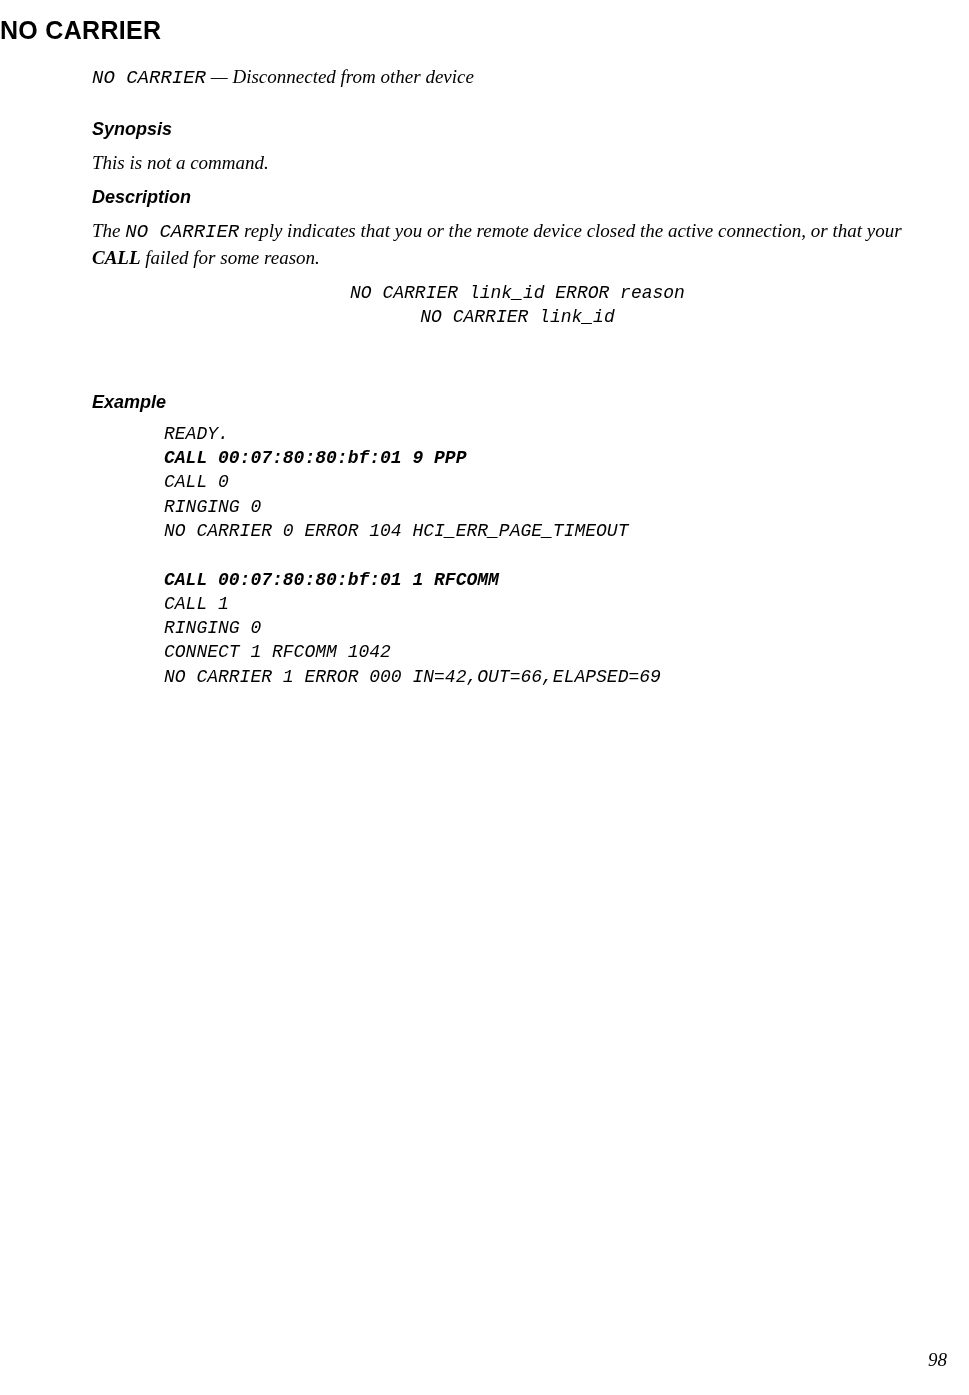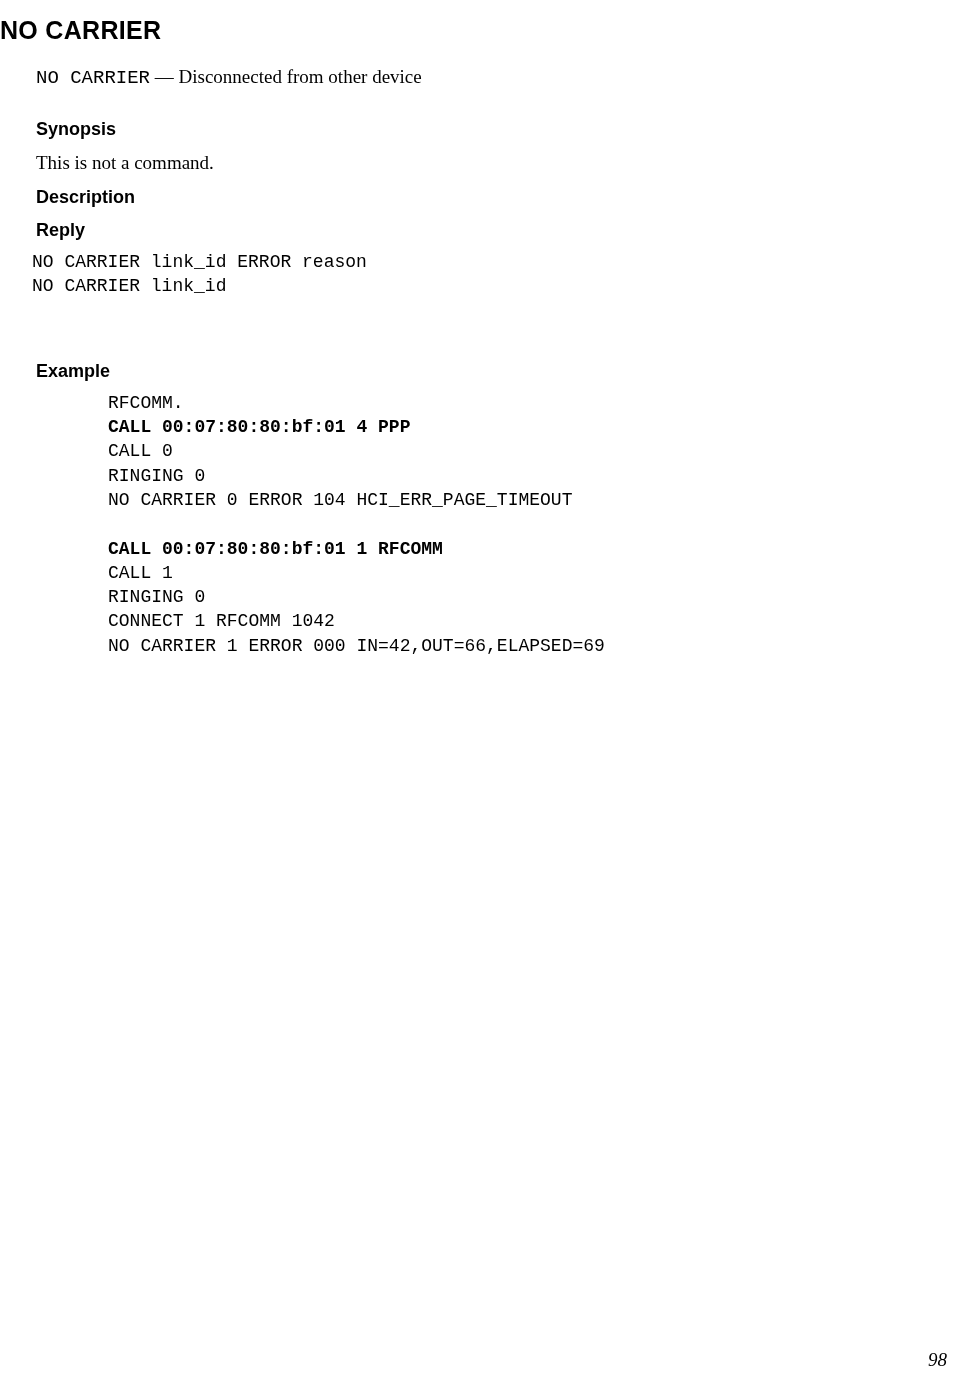--- a/index.html
+++ b/index.html
@@ -22,21 +22,22 @@
       padding: 14px 22px 0 0;
     }
     .title {
       font-family: Arial, Helvetica, sans-serif;
       font-weight: bold;
       font-size: 25px;
       margin-bottom: 16px;
       letter-spacing: 0.3px;
     }
     .content {
-      padding-left: 36px;
+      padding-left: 92px;
+      font-style: italic;
     }
     .purpose-line {
       margin-bottom: 26px;
     }
     .mono {
       font-family: "Courier New", Courier, monospace;
     }
     .section-heading {
       font-family: Arial, Helvetica, sans-serif;
       font-weight: bold;
@@ -49,20 +50,21 @@
     .section-gap {
       margin-top: 8px;
     }
     .reply-block {
       font-family: "Courier New", Courier, monospace;
       white-space: pre;
       margin-left: -4px;
       margin-top: 6px;
       font-size: 18px;
       line-height: 1.35;
+      text-align: center;
     }
     .example-block {
       font-family: "Courier New", Courier, monospace;
       white-space: pre;
       margin-left: 72px;
       margin-top: 8px;
       font-size: 18px;
       line-height: 1.35;
     }
     .bold {
@@ -86,28 +88,30 @@
   <div class="content">
 
     <div class="purpose-line">
       <span class="mono">NO CARRIER</span><span> — </span><span>Disconnected from other device</span>
     </div>
 
     <div class="section-heading">Synopsis</div>
     <div class="para">This is not a command.</div>
 
     <div class="section-heading section-gap">Description</div>
+    <div class="para">
+      <span>The </span><span class="mono">NO CARRIER</span><span> reply indicates that you or the remote device closed the active connection, or that your </span><span class="bold">CALL</span><span> failed for some reason.</span>
+    </div>
 
-    <div class="section-heading section-gap">Reply</div>
     <div class="reply-block"><span>NO CARRIER link_id ERROR reason</span>
 <span>NO CARRIER link_id</span></div>
 
     <div class="section-heading" style="margin-top:60px;">Example</div>
-    <div class="example-block"><span>RFCOMM.</span>
-<span class="bold">CALL 00:07:80:80:bf:01 4 PPP</span>
+    <div class="example-block"><span>READY.</span>
+<span class="bold">CALL 00:07:80:80:bf:01 9 PPP</span>
 <span>CALL 0</span>
 <span>RINGING 0</span>
 <span>NO CARRIER 0 ERROR 104 HCI_ERR_PAGE_TIMEOUT</span>
 
 <span class="bold">CALL 00:07:80:80:bf:01 1 RFCOMM</span>
 <span>CALL 1</span>
 <span>RINGING 0</span>
 <span>CONNECT 1 RFCOMM 1042</span>
 <span>NO CARRIER 1 ERROR 000 IN=42,OUT=66,ELAPSED=69</span></div>
 

